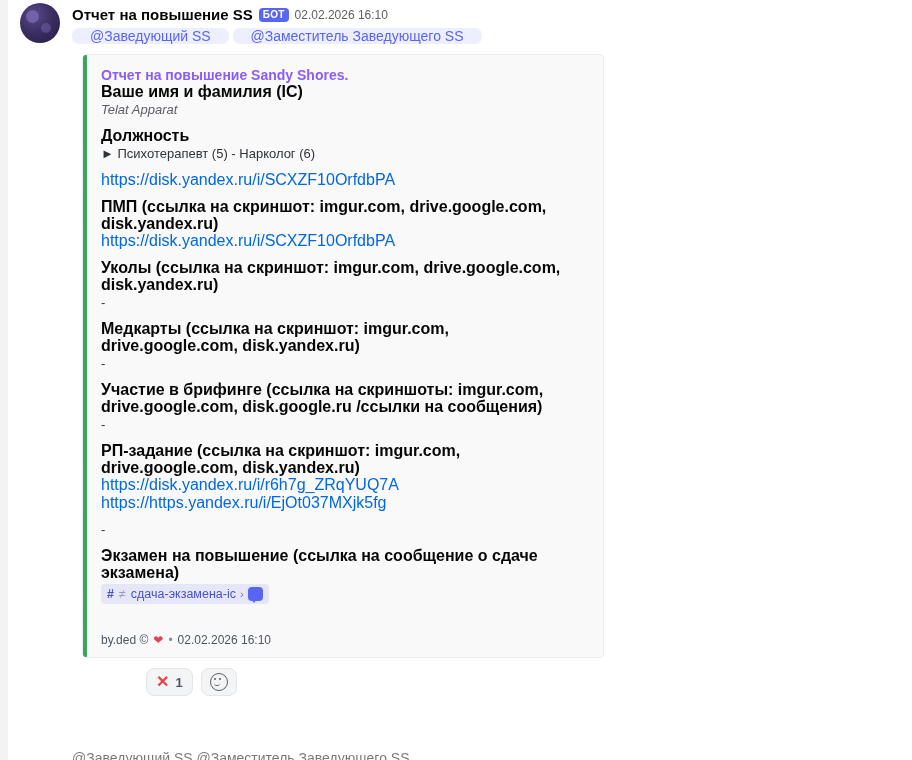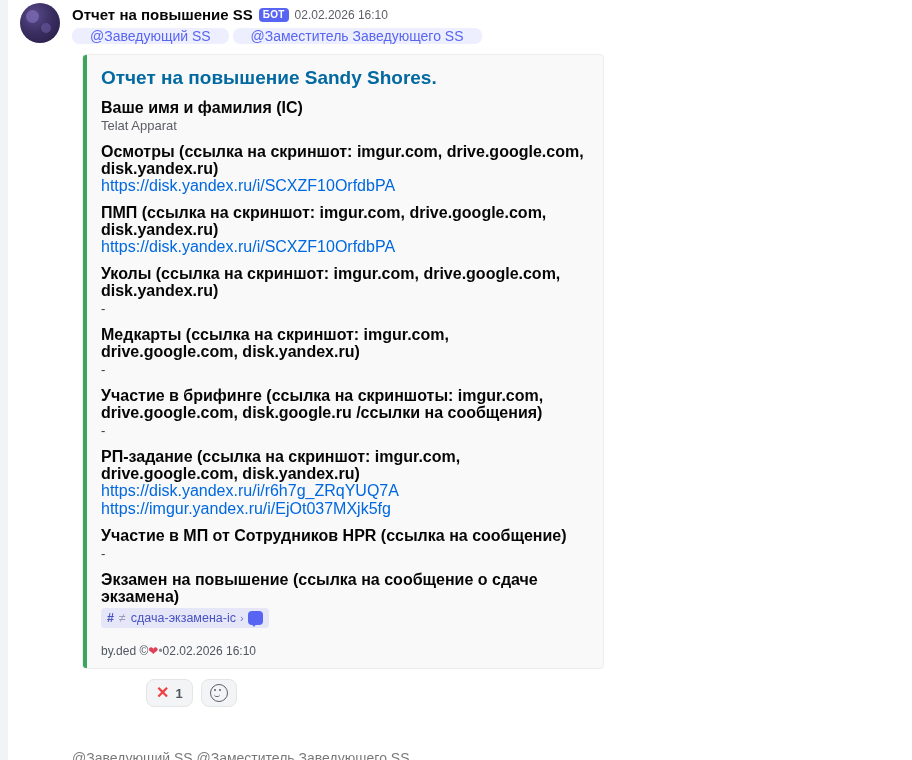--- a/index.html
+++ b/index.html
@@ -111,41 +111,41 @@
     width: 4px;
     background: #3ba55c;
     flex: 0 0 4px;
   }
   .embed-content {
     padding: 12px 14px 10px 14px;
     flex: 1 1 auto;
   }
   .embed-title {
     font-weight: bold;
-    font-size: 19px;
-    color: #0369a1;
-    margin-bottom: 10px;
+    font-size: 14px;
+    color: #8b5cf6;
   }
   .field {
     margin-bottom: 9px;
   }
   .field-name {
     font-weight: bold;
     font-size: 16px;
     line-height: 17px;
     color: #060607;
   }
   .field-value {
     font-size: 13px;
     line-height: 17px;
     color: #2e3338;
     margin-top: 1px;
   }
   .field-value.muted {
     color: #5c5e66;
+    font-style: italic;
   }
   .link {
     color: #0068e0;
     font-size: 16px;
     line-height: 18px;
     text-decoration: none;
     display: block;
   }
   .channel-chip {
     display: inline-flex;
@@ -182,21 +182,22 @@
     content: "";
     position: absolute;
     left: 3px; bottom: -2px;
     border-left: 3px solid transparent;
     border-right: 3px solid transparent;
     border-top: 4px solid #5865f2;
   }
   .embed-footer {
     display: flex;
     align-items: center;
-    margin-top: 16px;
+    gap: 5px;
+    margin-top: 29px;
     font-size: 12px;
     color: #4f5660;
     text-align: right;
   }
   .footer-heart { color: #e0425a; font-size: 12px; }
   .footer-dot { color: #8a8d93; }
   .reactions {
     margin-top: 10px;
     margin-left: 74px;
     display: flex;
@@ -296,23 +297,26 @@
       <div class="embed-bar"></div>
       <div class="embed-content">
 
         <div class="embed-title">Отчет на повышение Sandy Shores.</div>
 
         <div class="field">
           <div class="field-name">Ваше имя и фамилия (IC)</div>
           <div class="field-value muted">Telat Apparat</div>
         </div>
 
-
-        <div class="field">
-          <div class="field-name">Осмотры (ссылка на скриншот: imgur.com, drive.google.com, disk.yandex.ru)</div>
+        <div class="field">
+          <div class="field-name">Должность</div>
+          <div class="field-value">► Психотерапевт (5) - Нарколог (6)</div>
+        </div>
+
+        <div class="field">
           <a class="link" href="#">https://disk.yandex.ru/i/SCXZF10OrfdbPA</a>
         </div>
 
         <div class="field">
           <div class="field-name">ПМП (ссылка на скриншот: imgur.com, drive.google.com, disk.yandex.ru)</div>
           <a class="link" href="#">https://disk.yandex.ru/i/SCXZF10OrfdbPA</a>
         </div>
 
         <div class="field">
           <div class="field-name">Уколы (ссылка на скриншот: imgur.com, drive.google.com, disk.yandex.ru)</div>
@@ -325,25 +329,24 @@
         </div>
 
         <div class="field">
           <div class="field-name">Участие в брифинге (ссылка на скриншоты: imgur.com, drive.google.com, disk.google.ru /ссылки на сообщения)</div>
           <div class="field-value">-</div>
         </div>
 
         <div class="field">
           <div class="field-name">РП-задание  (ссылка на скриншот: imgur.com, drive.google.com, disk.yandex.ru)</div>
           <a class="link" href="#">https://disk.yandex.ru/i/r6h7g_ZRqYUQ7A</a>
-          <a class="link" href="#">https://imgur.yandex.ru/i/EjOt037MXjk5fg</a>
-        </div>
-
-        <div class="field">
-          <div class="field-name">Участие в МП от Сотрудников HPR (ссылка на сообщение)</div>
+          <a class="link" href="#">https://https.yandex.ru/i/EjOt037MXjk5fg</a>
+        </div>
+
+        <div class="field">
           <div class="field-value">-</div>
         </div>
 
         <div class="field">
           <div class="field-name">Экзамен на повышение (ссылка на сообщение о сдаче экзамена)</div>
           <span class="channel-chip">
             <span class="hash">#</span>
             <span class="chip-sep">≠</span>
             <span>сдача-экзамена-ic</span>
             <span class="chip-ic">›</span>

